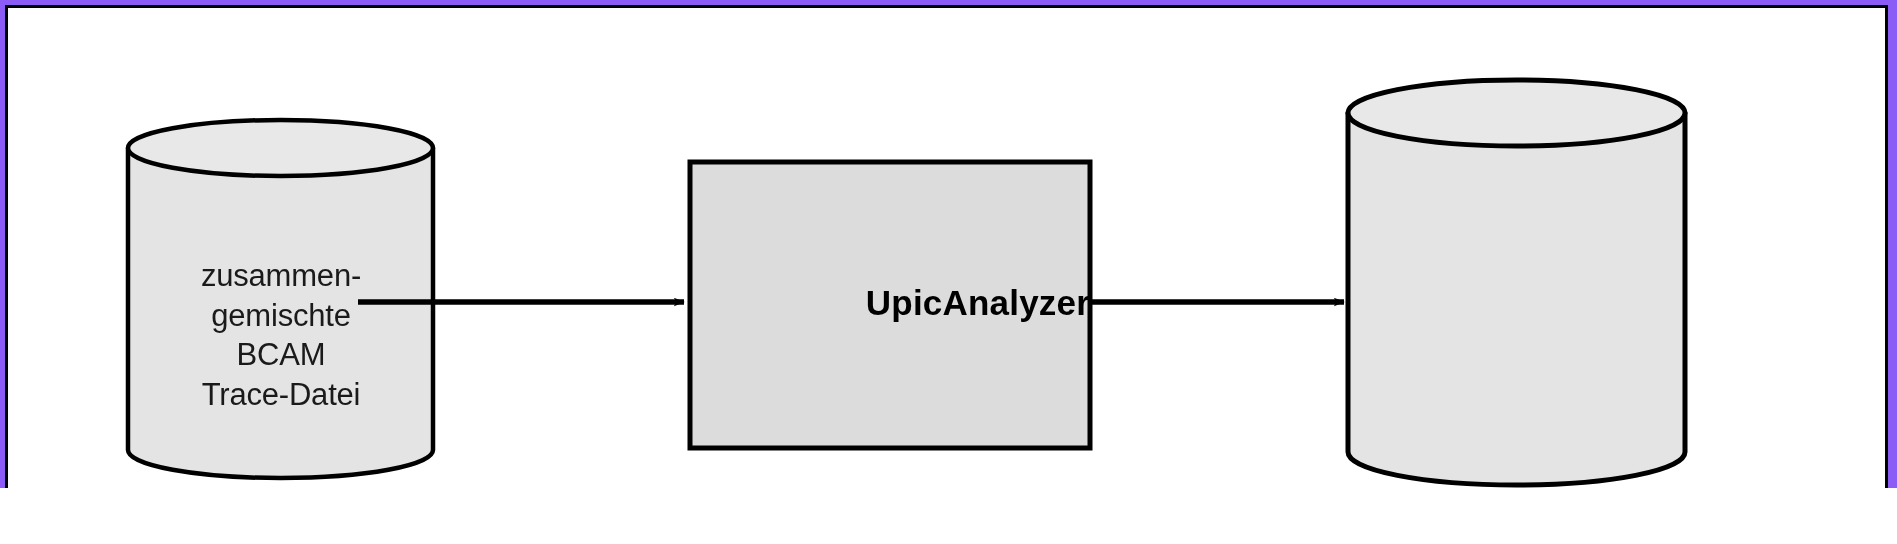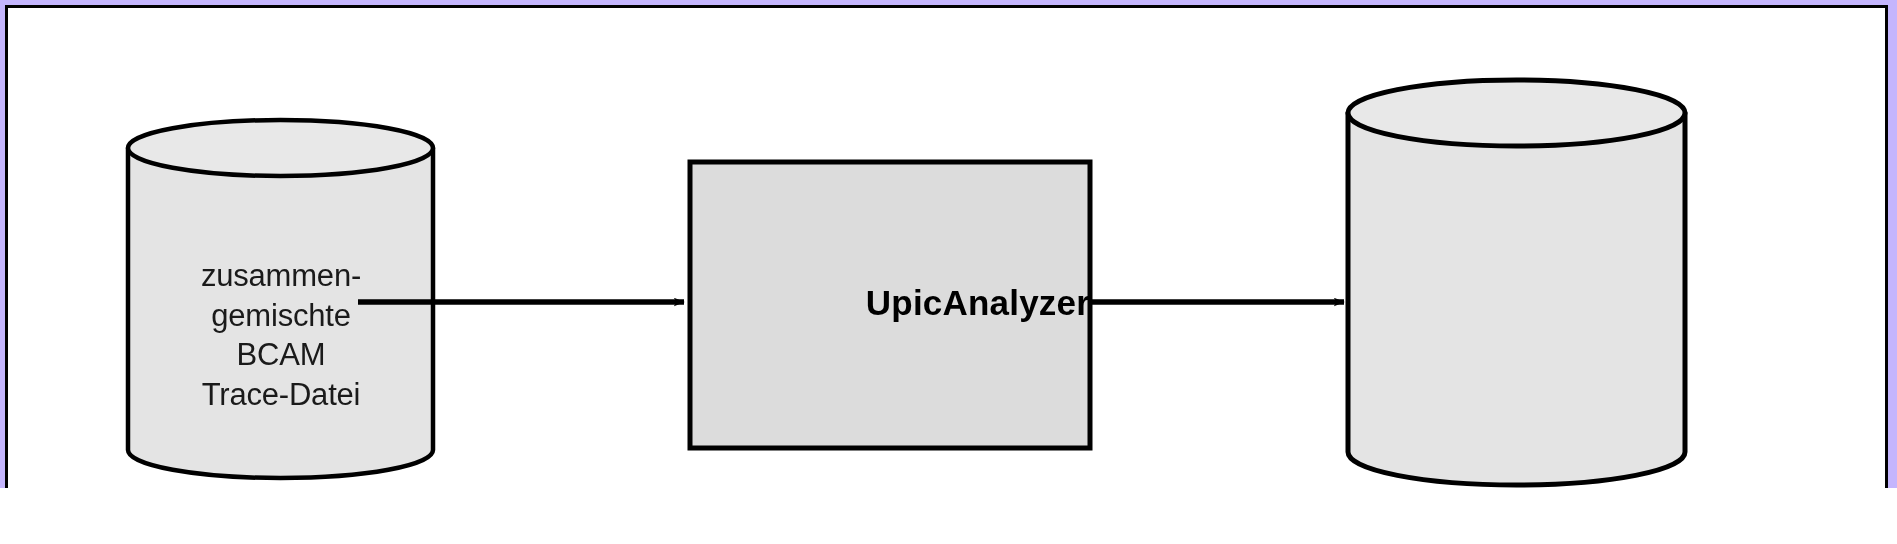--- a/index.html
+++ b/index.html
@@ -7,21 +7,21 @@
     padding: 0;
     background: #ffffff;
   }
   body {
     font-family: "Liberation Sans", sans-serif;
   }
   #canvas {
     position: relative;
     width: 1897px;
     height: 488px;
-    background: #c4b5fd;
+    background: #8b5cf6;
     overflow: hidden;
   }
   #frame {
     position: absolute;
     left: 5px;
     top: 5px;
     width: 1883px;
     height: 530px;
     border: 3px solid #000000;
     box-sizing: border-box;

